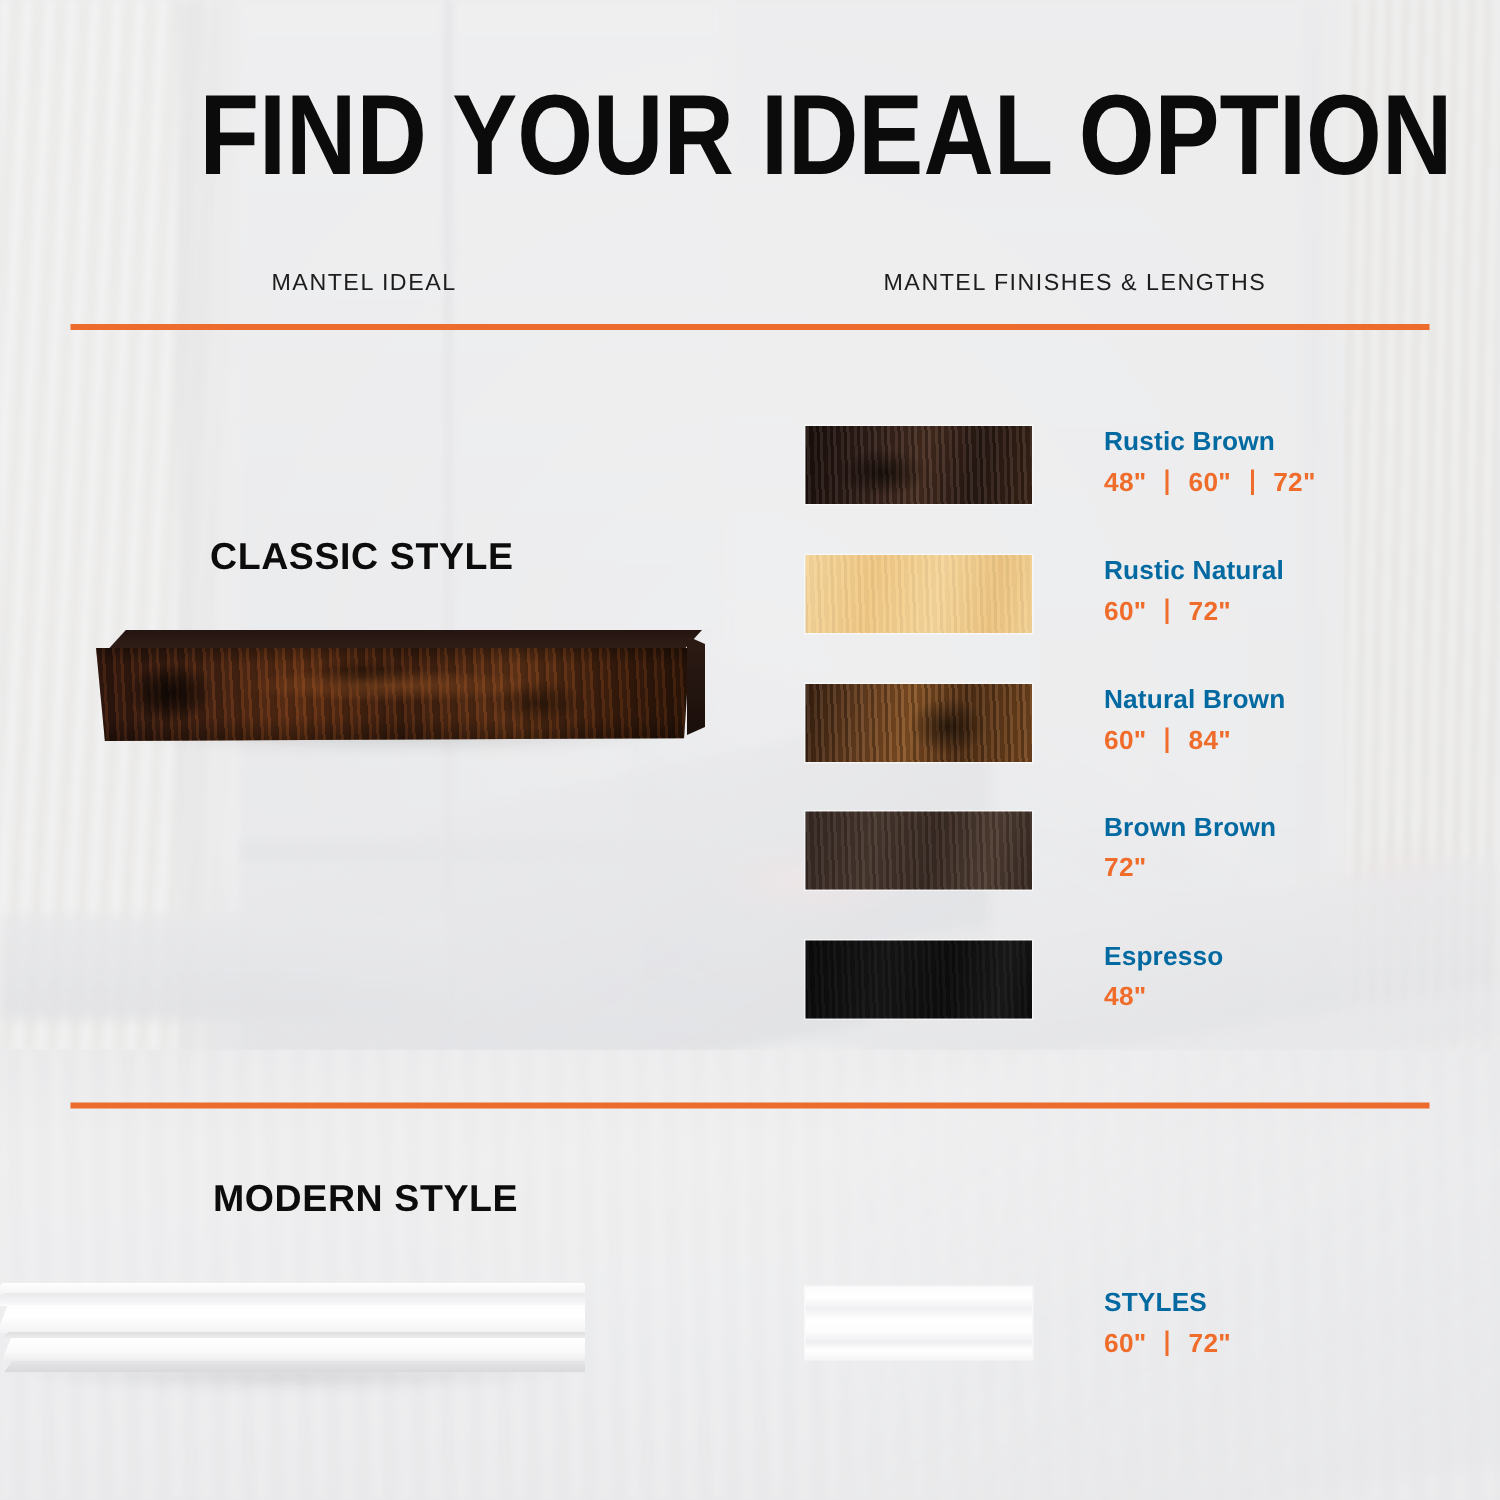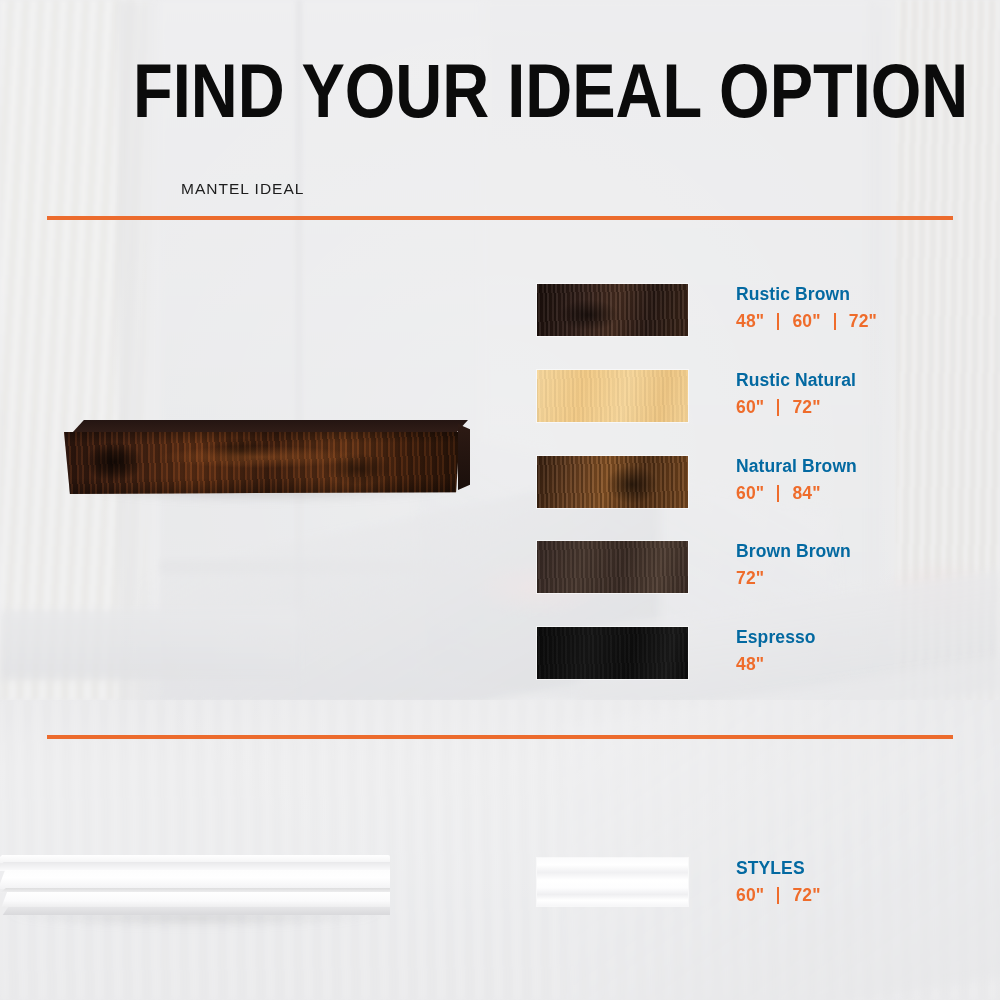--- a/index.html
+++ b/index.html
@@ -308,24 +308,26 @@
   <div class="bg-lower-diag"></div>
   <div class="bg-vignette"></div>
   <div class="bg-wash"></div>
 </div>
 
 <div id="fg">
 
   <div class="title">FIND YOUR IDEAL OPTION</div>
 
   <div class="col-head" id="head-left">MANTEL IDEAL</div>
+  <div class="col-head" id="head-right">MANTEL FINISHES &amp; LENGTHS</div>
 
   <div class="rule" id="rule-1"></div>
   <div class="rule" id="rule-2"></div>
 
+  <div class="style-label" id="classic-label">CLASSIC  STYLE</div>
 
   <div id="classic-mantel">
     <div class="cm-shadow"></div>
     <div class="cm-top"></div>
     <div class="cm-face">
       <div class="cm-grain"></div>
       <div class="cm-knot1"></div>
       <div class="cm-knot2"></div>
       <div class="cm-knot3"></div>
       <div class="cm-hl"></div>
@@ -396,20 +398,21 @@
       <div class="sw-grain" style="opacity:.45"></div>
     </div>
     <div class="finish-text">
       <div class="finish-name">Espresso</div>
       <div class="lengths">
         <span class="len">48"</span>
       </div>
     </div>
   </div>
 
+  <div class="style-label" id="modern-label">MODERN STYLE</div>
 
   <div id="modern-mantel">
     <div class="mm-shadow"></div>
     <div class="mm-body">
       <div class="mm-b1"></div>
       <div class="mm-b2"></div>
       <div class="mm-b3"></div>
       <div class="mm-b4"></div>
       <div class="mm-b5"></div>
       <div class="mm-b6"></div>

